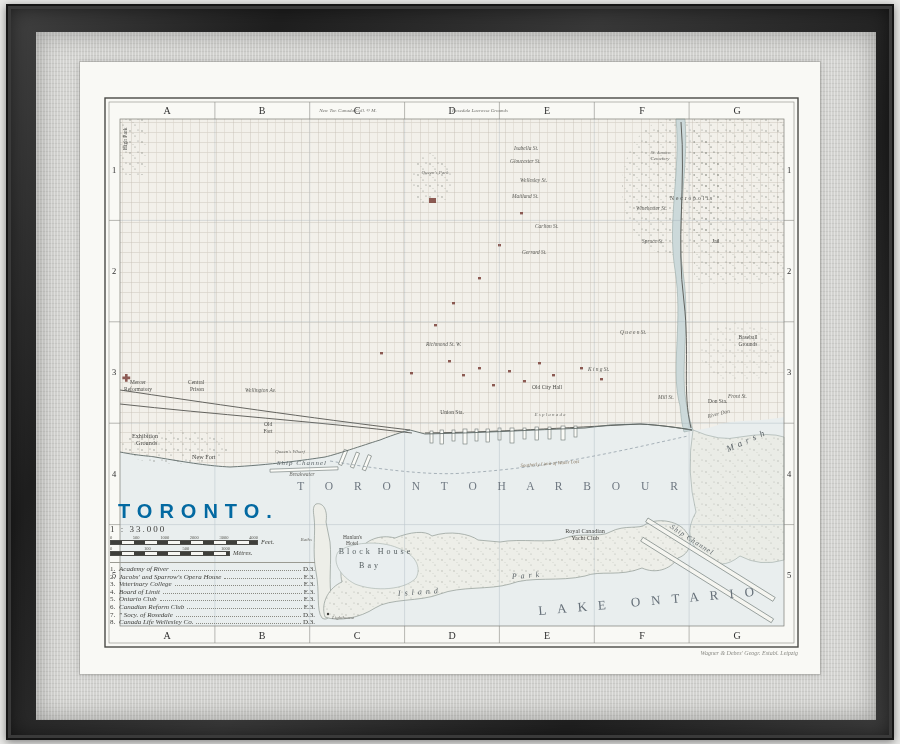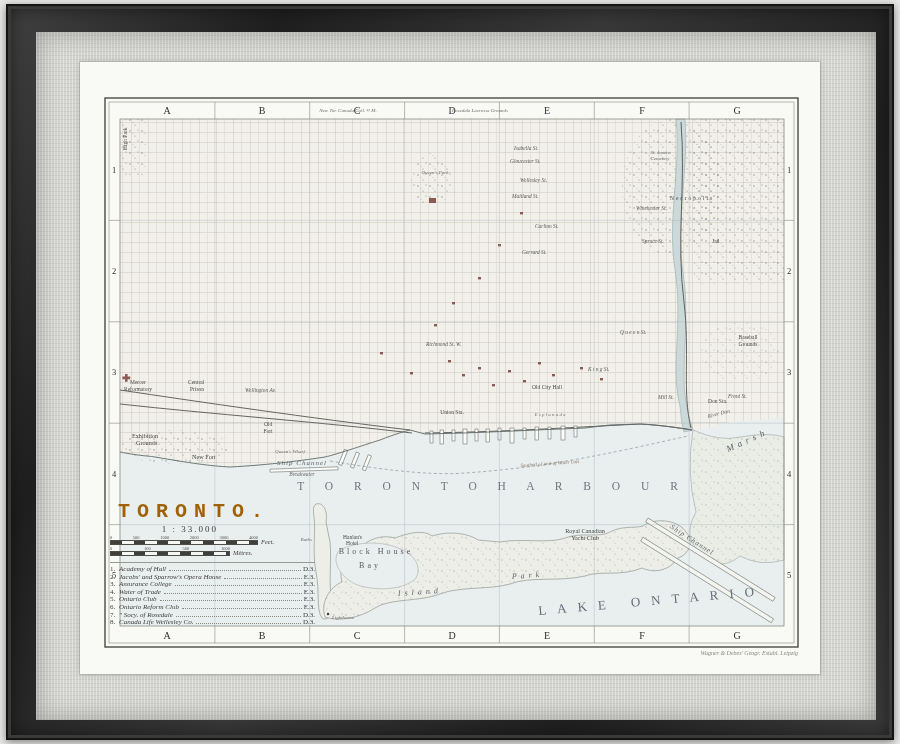--- a/index.html
+++ b/index.html
@@ -45,24 +45,24 @@
   .pl6{font-size:6.2px;fill:#474744;}
   .st{font-size:5.4px;fill:#5a5a55;font-style:italic;}
   .tiny{font-size:5px;fill:#6d6d68;font-style:italic;}
   .imprint{font-size:6px;fill:#8a8a84;font-style:italic;}
 
   
   .title-block{
     position:absolute;left:30px;top:438px;width:218px;color:#2e2e2c;
   }
   .map-title{
-    font-family:Liberation Mono, monospace;font-weight:bold;
-    font-size:20px;letter-spacing:7px;color:#a16207;margin:0 0 1px 8px;
-  }
-  .map-scale{font-size:9px;letter-spacing:2px;text-align:center;width:160px;margin-bottom:2px;color:#3c3c3a;}
+    font-family:Liberation Sans, sans-serif;font-weight:bold;
+    font-size:20px;letter-spacing:7px;color:#0369a1;margin:0 0 1px 8px;
+  }
+  .map-scale{font-size:9px;letter-spacing:2px;text-align:left;width:160px;margin-bottom:2px;color:#3c3c3a;}
   .sb-row{display:flex;align-items:flex-end;margin-bottom:2px;}
   .sb-wrap{display:flex;flex-direction:column;}
   .sb-ticks{display:flex;justify-content:space-between;font-size:4.5px;color:#55554f;line-height:4px;}
   .sb-bar{height:3px;border:0.5px solid #4c4c48;background:repeating-linear-gradient(90deg,#3f3f3b 0 11px,#f6f6f2 11px 23px);}
   .sb-feet{width:146px;}
   .sb-metres{width:118px;}
   .sb-unit{font-size:6.5px;font-style:italic;margin-left:3px;color:#44443f;}
   .legend{margin-top:6px;width:205px;border-top:0.5px solid #9a9a92;padding-top:3px;}
   .lg-row{display:flex;align-items:baseline;font-size:7px;font-style:italic;color:#3f3f3b;line-height:7.6px;}
   .lg-num{width:9px;font-style:normal;}
@@ -352,51 +352,51 @@
               <span>1000</span>
           </div>
           <div class="sb-bar sb-metres"></div>
         </div>
         <span class="sb-unit">Mètres.</span>
       </div>
 
       <div class="legend">
         <div class="lg-row">
             <span class="lg-num">1.</span>
-            <span class="lg-name">Academy of Hall</span>
+            <span class="lg-name">Academy of River</span>
             <span class="lg-dots"></span>
             <span class="lg-ref">D.3.</span>
           </div>
         <div class="lg-row">
             <span class="lg-num">2.</span>
             <span class="lg-name">Jacobs' and Sparrow's Opera House</span>
             <span class="lg-dots"></span>
             <span class="lg-ref">E.3.</span>
           </div>
         <div class="lg-row">
             <span class="lg-num">3.</span>
-            <span class="lg-name">Assurance College</span>
+            <span class="lg-name">Veterinary College</span>
             <span class="lg-dots"></span>
             <span class="lg-ref">E.3.</span>
           </div>
         <div class="lg-row">
             <span class="lg-num">4.</span>
-            <span class="lg-name">Water of Trade</span>
+            <span class="lg-name">Board of Limit</span>
             <span class="lg-dots"></span>
             <span class="lg-ref">E.3.</span>
           </div>
         <div class="lg-row">
             <span class="lg-num">5.</span>
             <span class="lg-name">Ontario Club</span>
             <span class="lg-dots"></span>
             <span class="lg-ref">E.3.</span>
           </div>
         <div class="lg-row">
             <span class="lg-num">6.</span>
-            <span class="lg-name">Ontario Reform Club</span>
+            <span class="lg-name">Canadian Reform Club</span>
             <span class="lg-dots"></span>
             <span class="lg-ref">E.3.</span>
           </div>
         <div class="lg-row">
             <span class="lg-num">7.</span>
             <span class="lg-name">″  Socy. of Rosedale</span>
             <span class="lg-dots"></span>
             <span class="lg-ref">D.3.</span>
           </div>
         <div class="lg-row">

